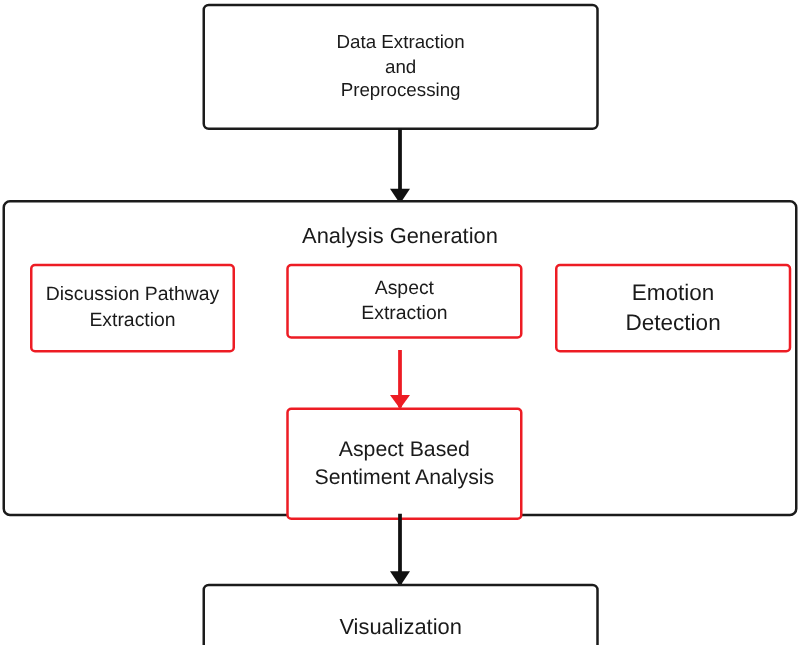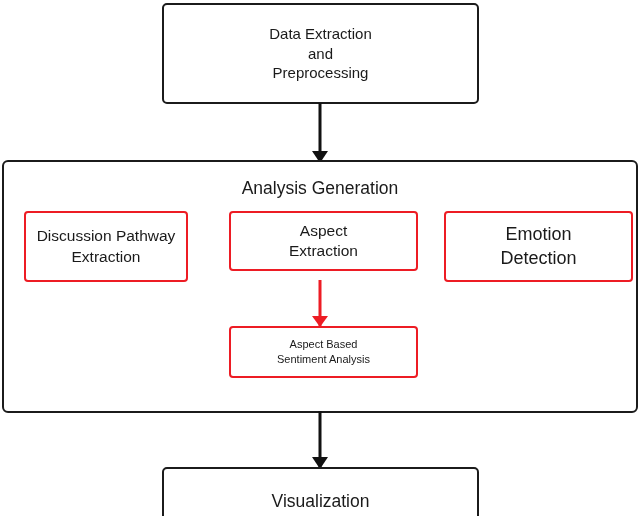--- a/index.html
+++ b/index.html
@@ -91,22 +91,22 @@
     top: 49px;
     width: 189px;
     height: 71px;
     font-size: 18px;
     margin-left: 12px;
   }
   #box-absa {
     left: 225px;
     top: 164px;
     width: 189px;
-    height: 52px;
-    font-size: 11px;
+    height: 90px;
+    font-size: 17px;
   }
 
   #box-visualization {
     left: 162px;
     top: 467px;
     width: 317px;
     height: 70px;
     font-size: 17.5px;
   }
 

